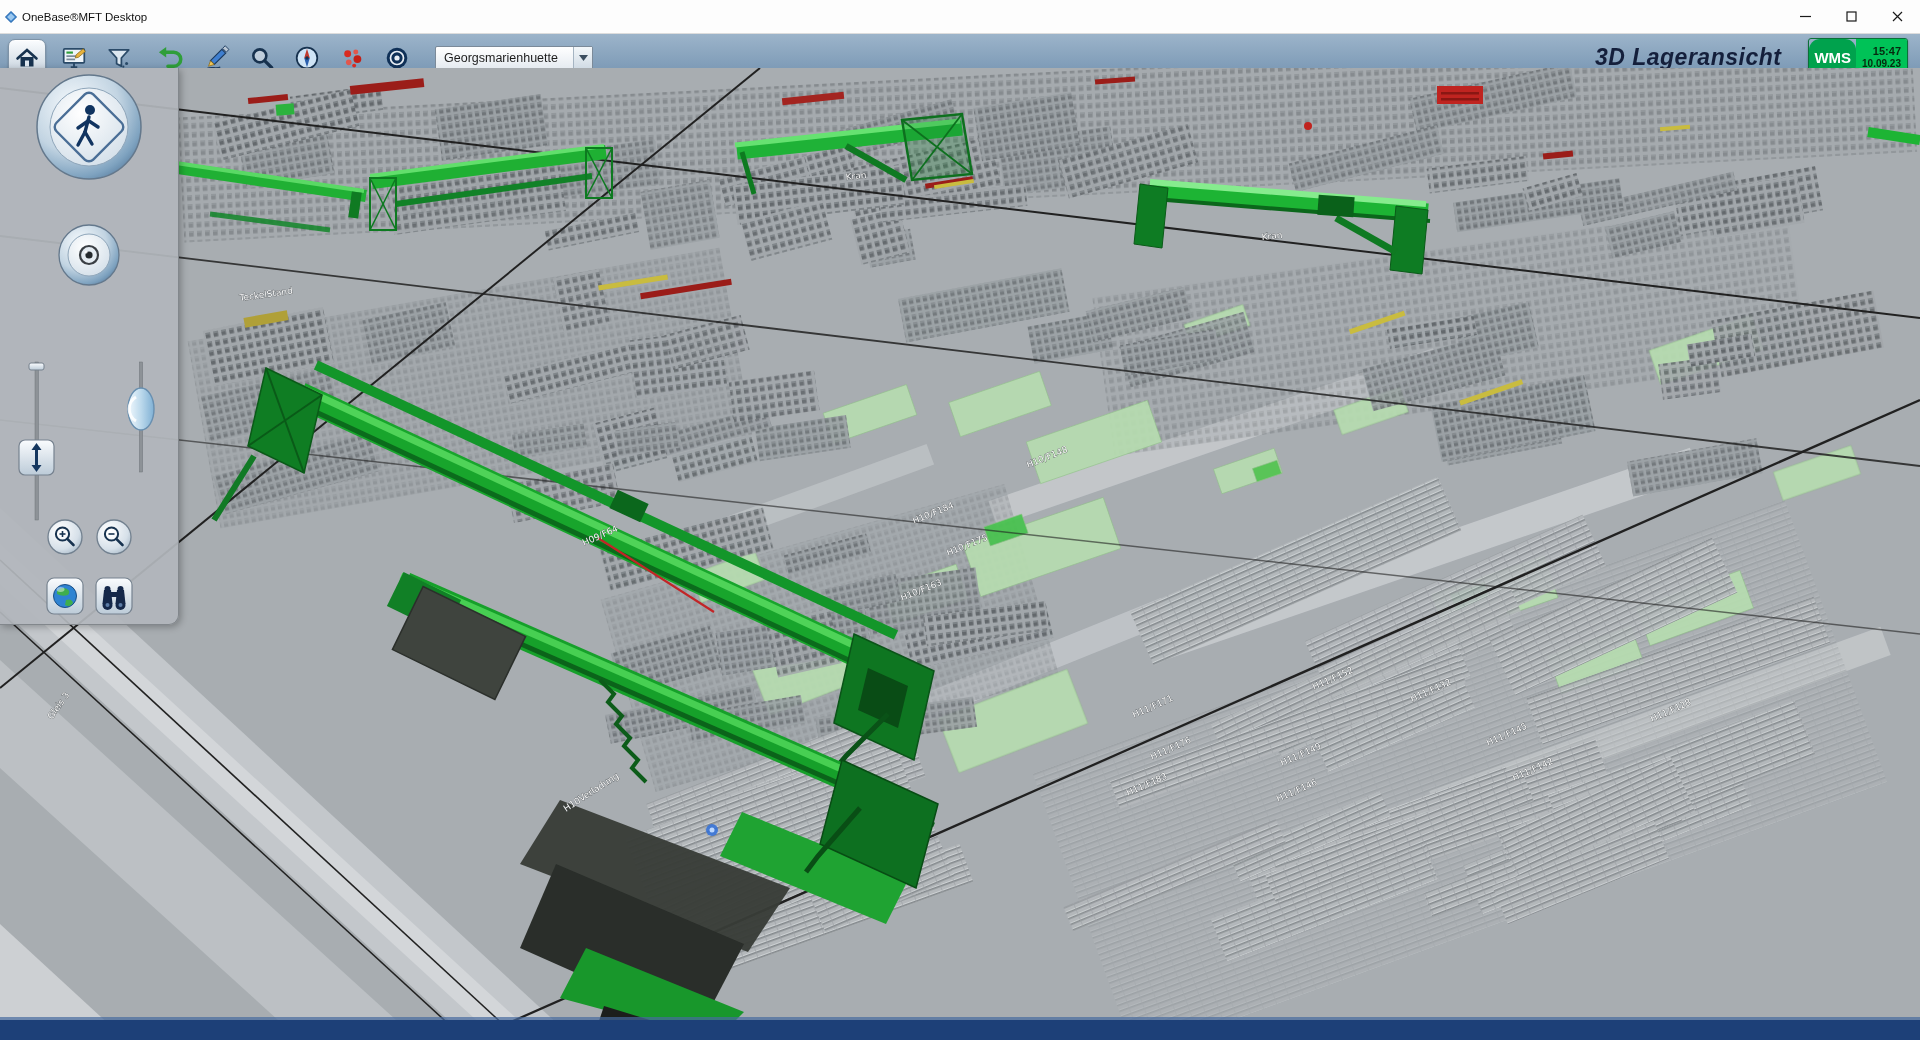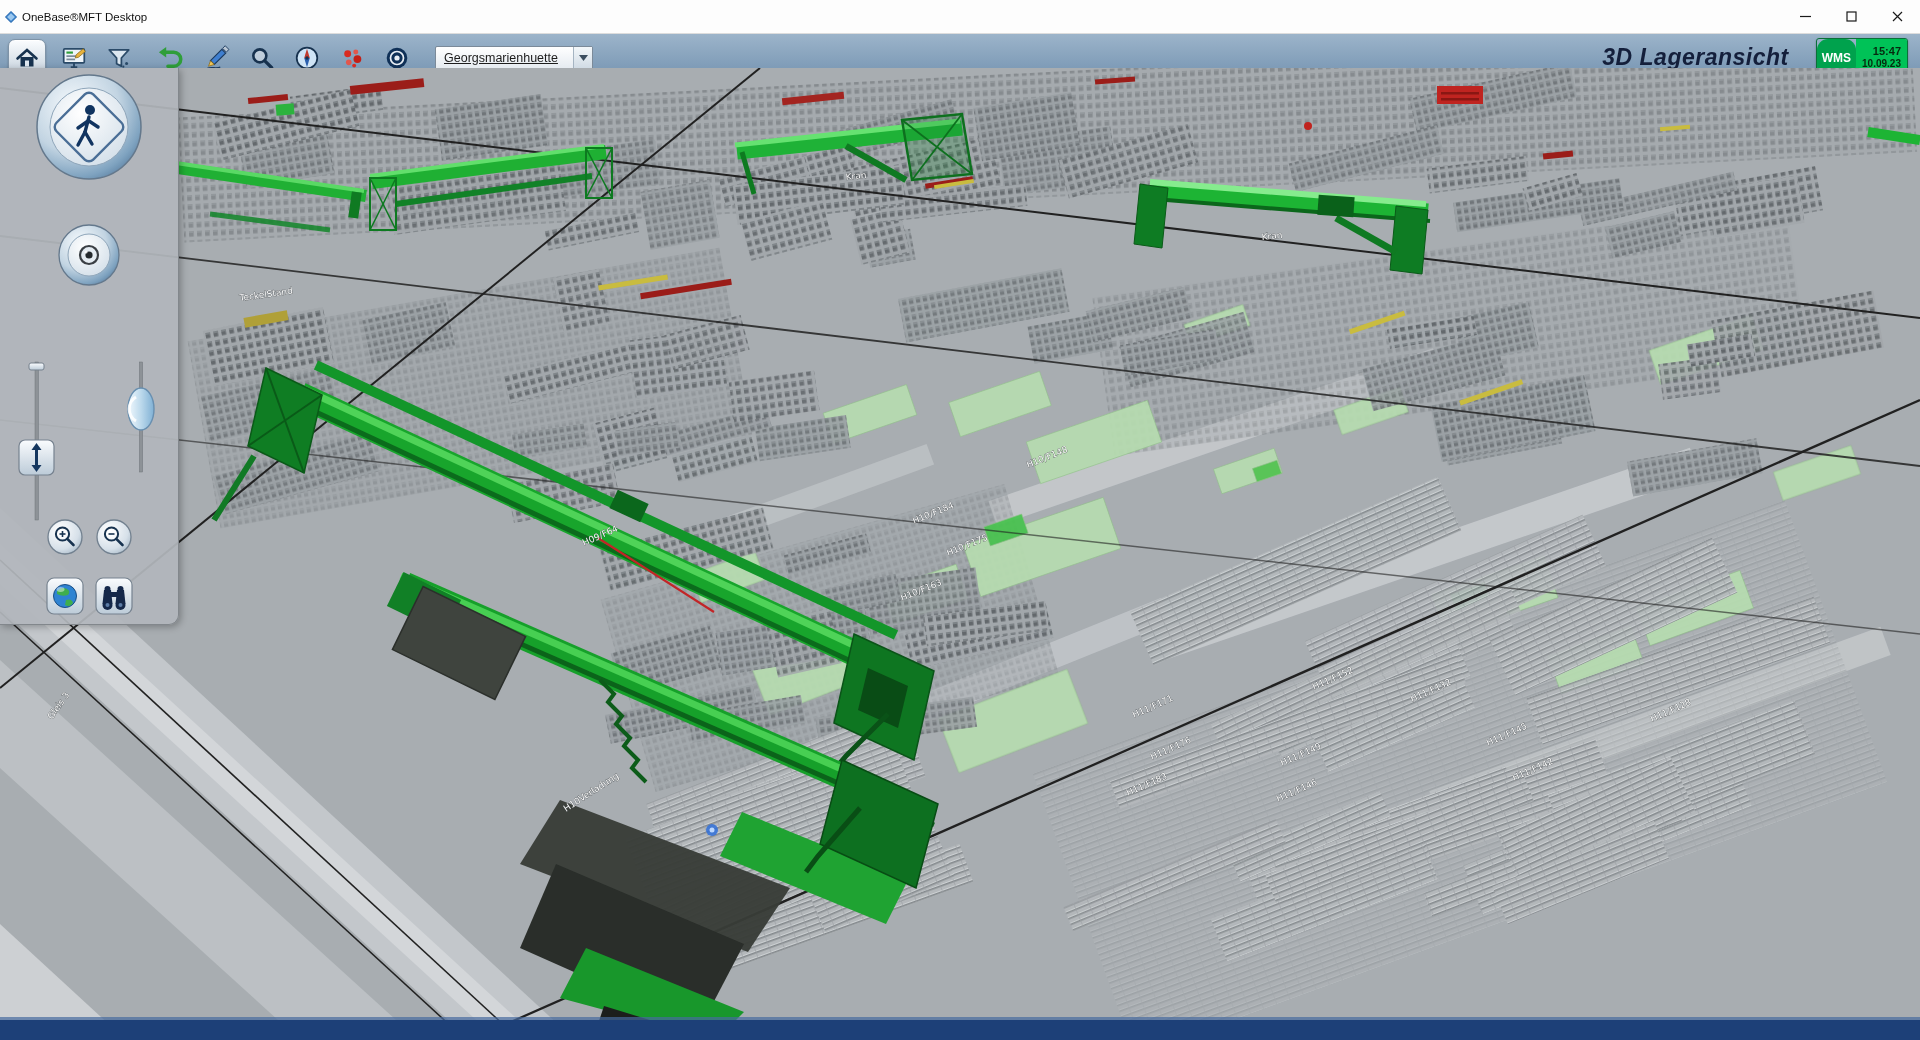--- a/index.html
+++ b/index.html
@@ -29,36 +29,36 @@
     display:flex;align-items:center;justify-content:center;padding:0;
   }
   .tool-btn{
     width:34px;height:34px;display:flex;align-items:center;justify-content:center;
     background:transparent;border:none;padding:0;flex:0 0 auto;
   }
   .gap-l{margin-left:8px;}
   .select{
     width:158px;height:24px;background:linear-gradient(#ffffff,#e4eaf0);
     border:1px solid #7b8a99;border-radius:2px;display:flex;align-items:center;
-    padding-left:8px;font-size:12.5px;color:#1d1d1d;box-sizing:border-box;margin-left:10px;text-decoration:underline;
+    padding-left:8px;font-size:12.5px;color:#1d1d1d;box-sizing:border-box;margin-left:10px;
   }
   .select .chev{
     margin-left:auto;width:18px;height:22px;border-left:1px solid #a5b4c2;
     background:linear-gradient(#f3f7fa,#cfdae4);
     display:flex;align-items:center;justify-content:center;
   }
   .view-title{
     margin-left:auto;font-size:23px;font-weight:bold;font-style:italic;
     color:#141f3b;letter-spacing:.5px;padding-right:16px;white-space:nowrap;
   }
   .wms-badge{
     display:flex;height:38px;border-radius:3px;overflow:hidden;
     border:1px solid #0b7038;box-shadow:0 1px 2px rgba(0,0,0,.3);flex:0 0 auto;
   }
-  .wms-left{background:#00a24d;color:#fff;font-weight:bold;font-size:12px;
+  .wms-left{background:#00a24d;color:#fff;font-weight:bold;font-size:15px;
     display:flex;align-items:center;padding:0 5px;border-radius:11px;}
   .wms-right{background:#00c257;display:flex;flex-direction:column;justify-content:center;
     align-items:flex-end;padding:0 6px;line-height:1.15;}
   .wms-time{font-size:11px;font-weight:bold;color:#06290f;}
   .wms-date{font-size:10px;font-weight:bold;color:#06290f;}
   
   .viewport{position:absolute;top:68px;left:0;right:0;bottom:0;background:#a8adb1;}
   #scene-svg{position:absolute;inset:0;display:block;}
   .scene-label{
     font-size:9px;fill:#ffffff;stroke:#3c4043;stroke-width:.55;paint-order:stroke;

